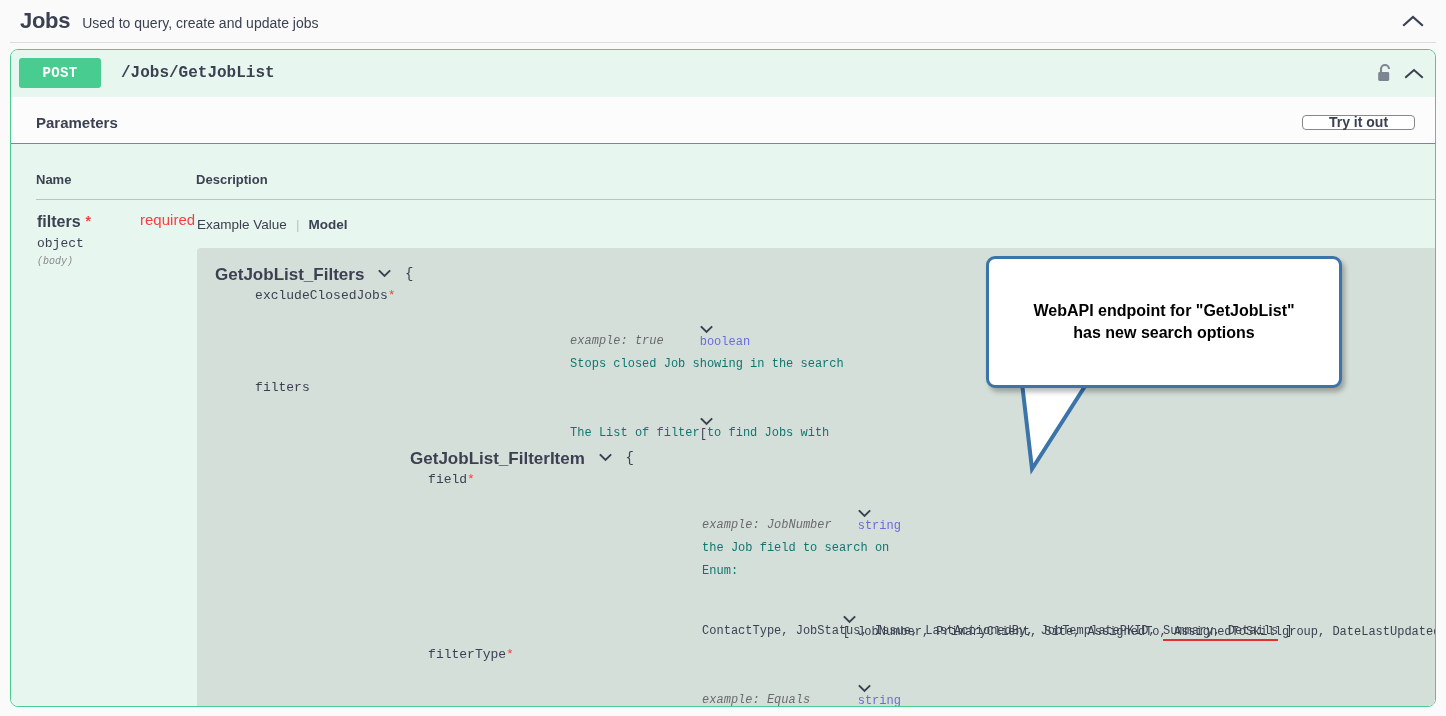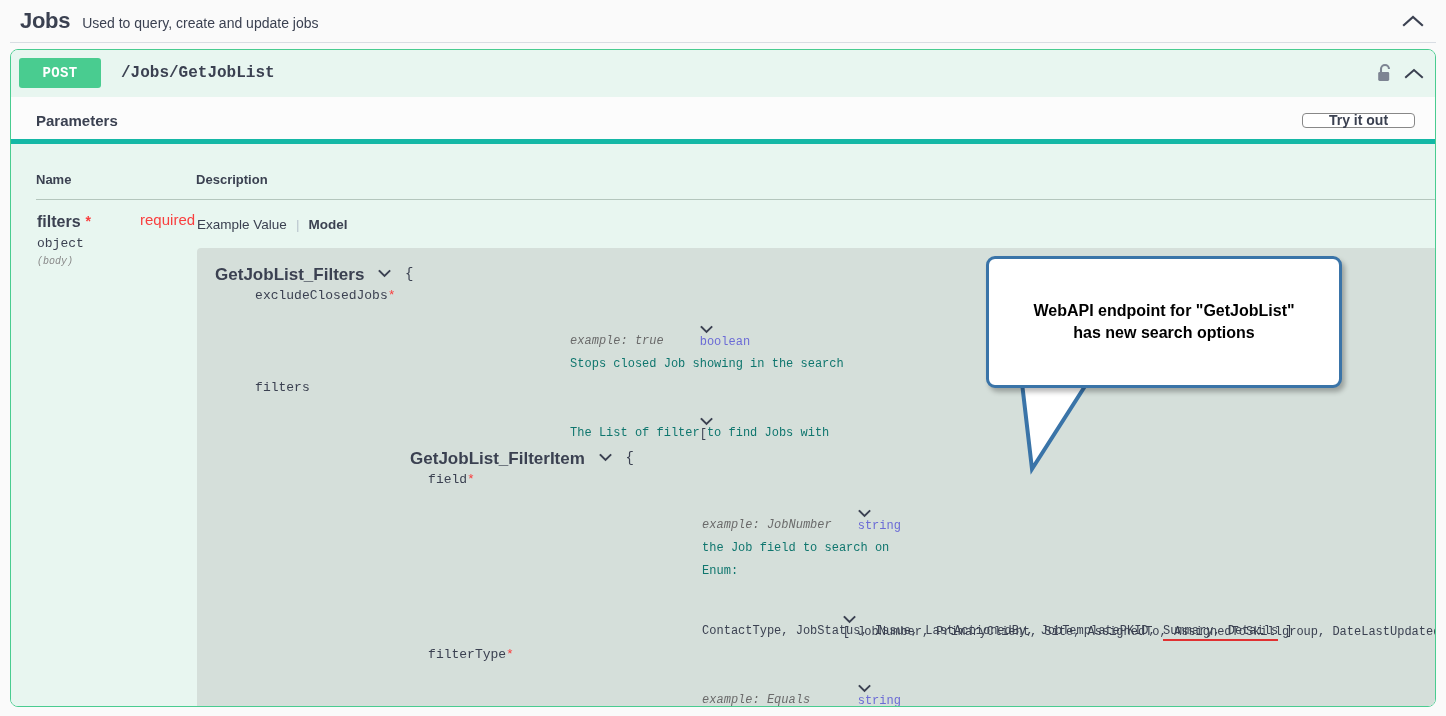--- a/index.html
+++ b/index.html
@@ -57,21 +57,21 @@
     margin-left:20px; font-family:"Liberation Mono", monospace;
     font-size:16px; font-weight:700; color:#3b4151;
   }
   .op-right{ margin-left:auto; display:flex; align-items:center; gap:9px; }
   .lock-icon{ width:18px; height:20px; display:block; }
   .op-chev{ width:22px; height:22px; display:flex; align-items:center; justify-content:center; cursor:pointer;}
 
   
   .params-bar{
     height:47px; background:#fcfcfc; display:flex; align-items:center;
-    padding:4px 20px 0 25px; border-bottom:5px solid #14b8a6;
+    padding:4px 20px 0 25px; border-bottom:1px solid #14b8a6;
   }
   .params-title{ font-size:15px; font-weight:700; color:#3b4151; }
   .tryout-btn{
     margin-left:auto; width:113px; height:15px;
     border:1px solid #888; border-radius:4px; background:#fff;
     color:#3b4151; font-size:14px; font-weight:700;
     display:flex; align-items:center; justify-content:center;
     cursor:pointer; font-family:"Liberation Sans", sans-serif;
   }
 

